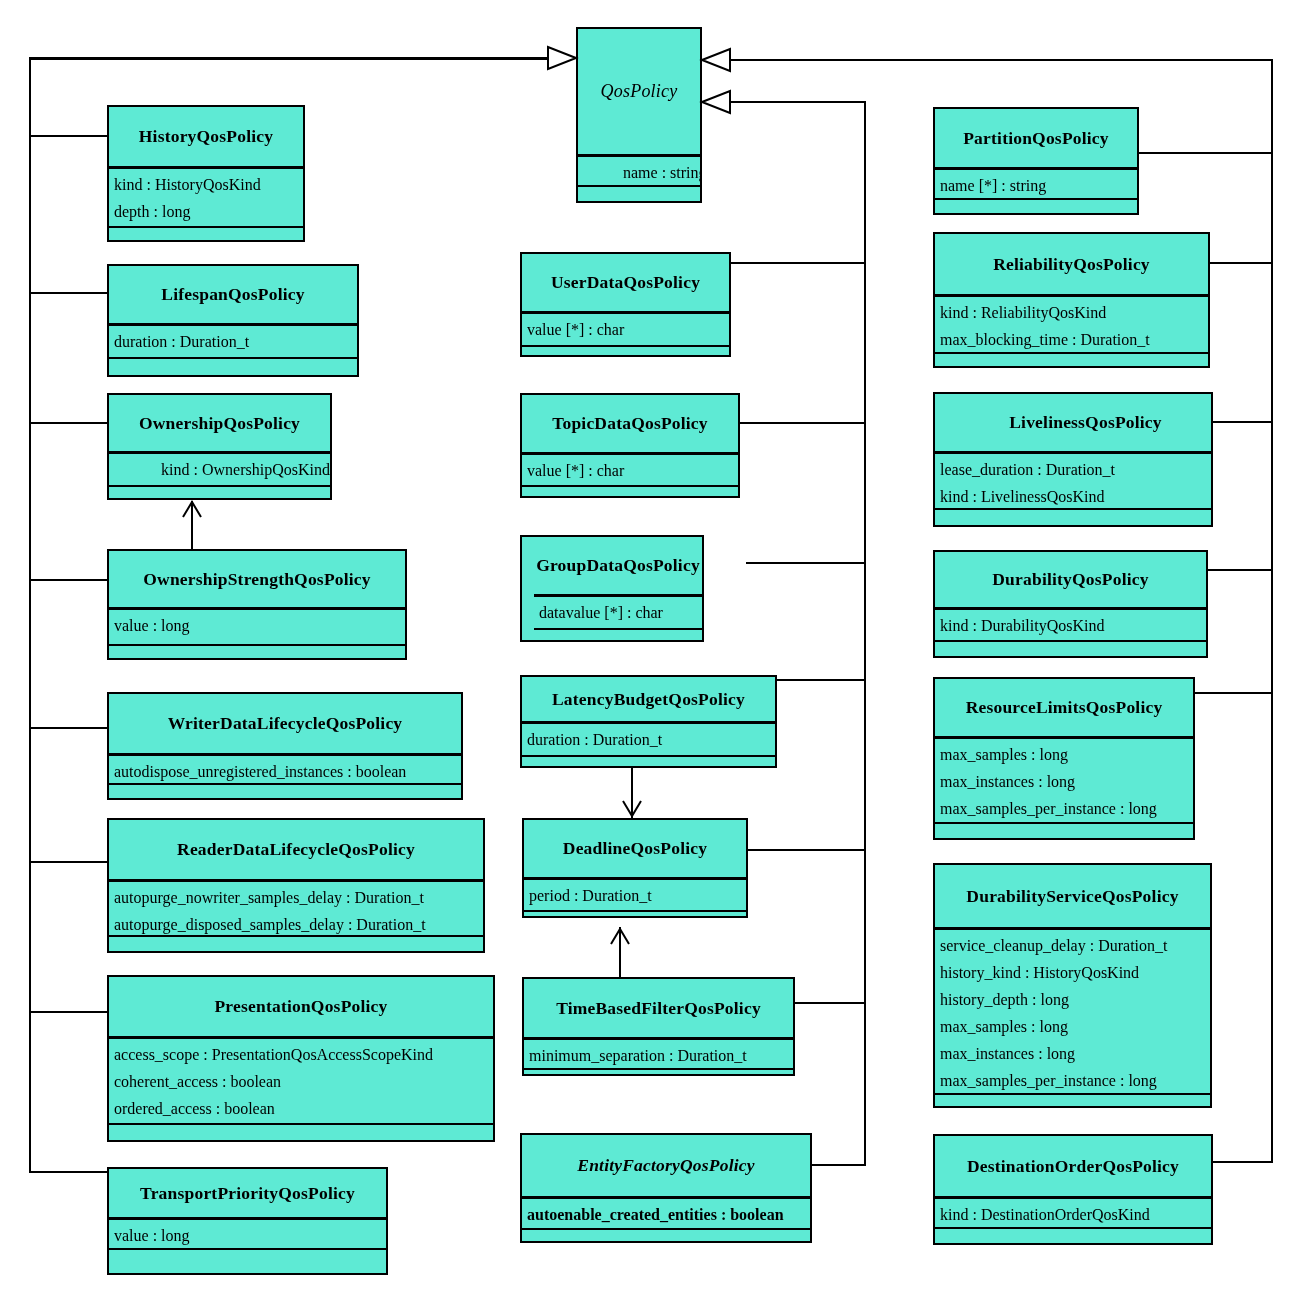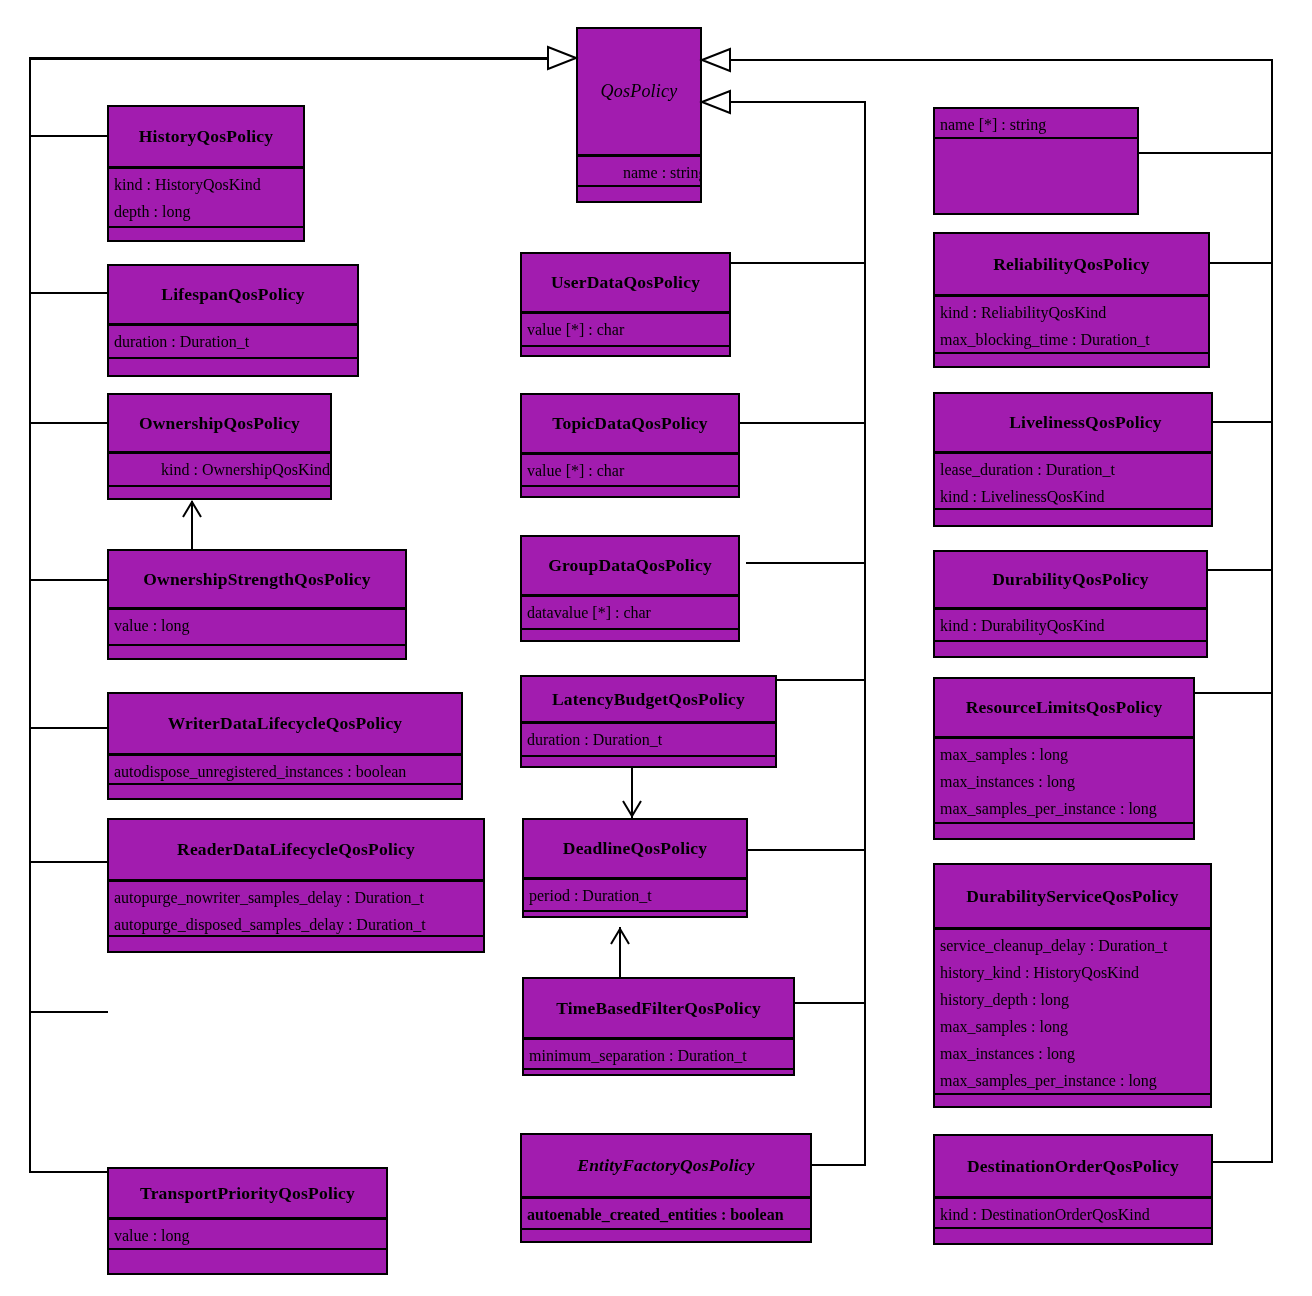--- a/index.html
+++ b/index.html
@@ -1,18 +1,18 @@
 <!DOCTYPE html>
 <html><head>
 <meta charset="utf-8">
 <style>
   html,body{margin:0;padding:0;background:#ffffff;}
   #canvas{position:relative;width:1312px;height:1296px;background:#ffffff;overflow:hidden;
           font-family:"Liberation Serif","DejaVu Serif",serif;}
-  .uml-class{position:absolute;box-sizing:border-box;border:2px solid #000;background:#a21caf;
+  .uml-class{position:absolute;box-sizing:border-box;border:2px solid #000;background:#5eead4;
              display:flex;flex-direction:column;}
   .uml-title{box-sizing:border-box;display:flex;align-items:center;justify-content:center;
              font-weight:bold;font-size:17.5px;border-bottom:3px solid #000;letter-spacing:.2px;}
   .uml-title.italic{font-style:italic;font-weight:normal;font-size:18px;}
   .uml-attrs{box-sizing:border-box;border-bottom:2px solid #000;padding:2px 0 0 5px;overflow:hidden;}
   .uml-attr{font-size:16px;line-height:27px;white-space:nowrap;}
   .uml-empty{flex:1;}
   .line{position:absolute;background:#000;}
   #arrow-layer{position:absolute;left:0;top:0;pointer-events:none;}
 </style>
@@ -94,20 +94,29 @@
       <div class="uml-empty"></div>
     </div>
     <div class="uml-class" style="left: 107px; top: 818px; width: 378px; height: 135px;">
       <div class="uml-title" style="height: 62px; flex: 0 0 62px;">ReaderDataLifecycleQosPolicy</div>
       <div class="uml-attrs" style="height: 55px; flex: 0 0 55px;">
         <div class="uml-attr">autopurge_nowriter_samples_delay : Duration_t</div>
         <div class="uml-attr">autopurge_disposed_samples_delay : Duration_t</div>
       </div>
       <div class="uml-empty"></div>
     </div>
+    <div class="uml-class" style="left: 107px; top: 975px; width: 388px; height: 167px;">
+      <div class="uml-title" style="height: 62px; flex: 0 0 62px;">PresentationQosPolicy</div>
+      <div class="uml-attrs" style="height: 86px; flex: 0 0 86px;">
+        <div class="uml-attr">access_scope : PresentationQosAccessScopeKind</div>
+        <div class="uml-attr">coherent_access : boolean</div>
+        <div class="uml-attr">ordered_access : boolean</div>
+      </div>
+      <div class="uml-empty"></div>
+    </div>
     <div class="uml-class" style="left: 107px; top: 1167px; width: 281px; height: 108px;">
       <div class="uml-title" style="height: 51px; flex: 0 0 51px;">TransportPriorityQosPolicy</div>
       <div class="uml-attrs" style="height: 30px; flex: 0 0 30px;">
         <div class="uml-attr">value : long</div>
       </div>
       <div class="uml-empty"></div>
     </div>
     <div class="uml-class" style="left: 520px; top: 252px; width: 211px; height: 105px;">
       <div class="uml-title" style="height: 60px; flex: 0 0 60px;">UserDataQosPolicy</div>
       <div class="uml-attrs" style="height: 33px; flex: 0 0 33px;">
@@ -115,21 +124,21 @@
       </div>
       <div class="uml-empty"></div>
     </div>
     <div class="uml-class" style="left: 520px; top: 393px; width: 220px; height: 105px;">
       <div class="uml-title" style="height: 60px; flex: 0 0 60px;">TopicDataQosPolicy</div>
       <div class="uml-attrs" style="height: 32px; flex: 0 0 32px;">
         <div class="uml-attr">value [*] : char</div>
       </div>
       <div class="uml-empty"></div>
     </div>
-    <div class="uml-class" style="left: 520px; top: 535px; width: 220px; height: 107px;">
+    <div class="uml-class" style="left: 520px; top: 535px; width: 184px; height: 107px; padding-left: 12px;">
       <div class="uml-title" style="height: 60px; flex: 0 0 60px;">GroupDataQosPolicy</div>
       <div class="uml-attrs" style="height: 33px; flex: 0 0 33px;">
         <div class="uml-attr">datavalue [*] : char</div>
       </div>
       <div class="uml-empty"></div>
     </div>
     <div class="uml-class" style="left: 520px; top: 675px; width: 257px; height: 93px;">
       <div class="uml-title" style="height: 47px; flex: 0 0 47px;">LatencyBudgetQosPolicy</div>
       <div class="uml-attrs" style="height: 33px; flex: 0 0 33px;">
         <div class="uml-attr">duration : Duration_t</div>
@@ -151,20 +160,21 @@
       <div class="uml-empty"></div>
     </div>
     <div class="uml-class" style="left: 520px; top: 1133px; width: 292px; height: 110px;">
       <div class="uml-title" style="height: 64px; flex: 0 0 64px; font-style: italic;">EntityFactoryQosPolicy</div>
       <div class="uml-attrs" style="height: 31px; flex: 0 0 31px; font-weight: bold;">
         <div class="uml-attr">autoenable_created_entities : boolean</div>
       </div>
       <div class="uml-empty"></div>
     </div>
     <div class="uml-class" style="left: 933px; top: 107px; width: 206px; height: 108px;">
+      <div class="uml-title" style="height: 61px; flex: 0 0 61px;">PartitionQosPolicy</div>
       <div class="uml-attrs" style="height: 30px; flex: 0 0 30px;">
         <div class="uml-attr">name [*] : string</div>
       </div>
       <div class="uml-empty"></div>
     </div>
     <div class="uml-class" style="left: 933px; top: 232px; width: 277px; height: 136px;">
       <div class="uml-title" style="height: 63px; flex: 0 0 63px;">ReliabilityQosPolicy</div>
       <div class="uml-attrs" style="height: 57px; flex: 0 0 57px;">
         <div class="uml-attr">kind : ReliabilityQosKind</div>
         <div class="uml-attr">max_blocking_time : Duration_t</div>

